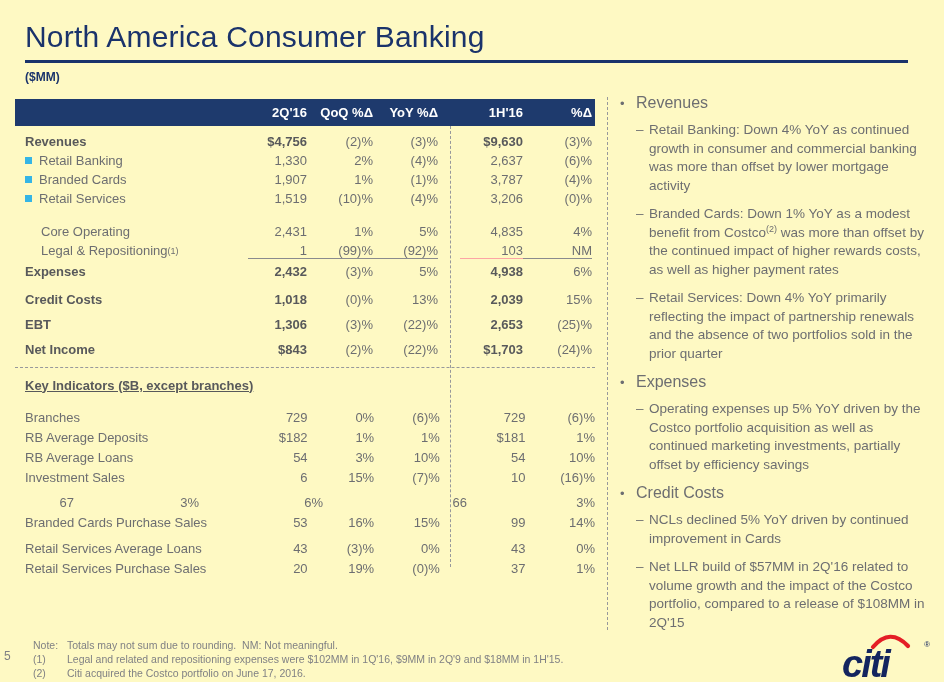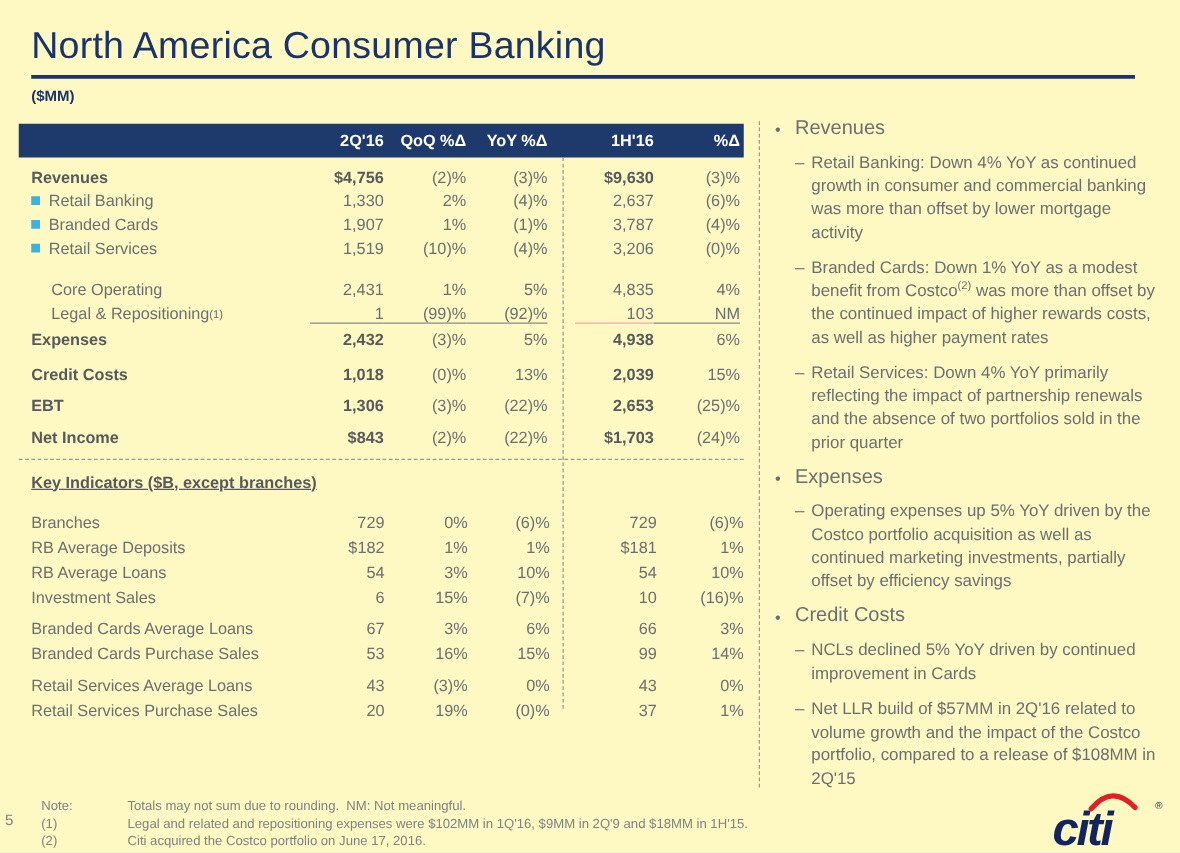--- a/index.html
+++ b/index.html
@@ -39,21 +39,21 @@
   .panel { position:absolute; left:620px; top:94px; width:306px; color:#6d6e71; }
   .sec-head { display:flex; font-size:16px; margin-bottom:9px; }
   .sec-head .blt { flex:0 0 16px; font-size:13px; padding-top:2px; }
   .c-item { display:flex; font-size:13.5px; line-height:18.5px; margin:0 0 10px 16px; }
   .c-item .dash { flex:0 0 13px; }
   .sec { margin-bottom:3px; }
 
   
   .pageno { position:absolute; left:4px; top:649px; font-size:12px; color:#808184; }
   .notes { position:absolute; left:33px; top:638px; font-size:10.5px; line-height:14px; color:#808184; }
-  .note-line { display:flex;gap:35px; }
+  .note-line { display:flex; }
   .note-line .nl { flex:0 0 34px; }
   .note-line .nt { white-space:pre-wrap; }
 
   
   .logo { position:absolute; right:16px; bottom:0; width:86px; height:44px;font-style:italic; }
   .logo-text { position:absolute; left:0; bottom:0; font-size:38px; font-weight:bold; letter-spacing:-2px;
                color:#13255f; line-height:36px; }
   .logo-arc { position:absolute; left:28px; top:-6px; }
   .logo-r { position:absolute; right:-2px; top:2px; font-size:8px; color:#13255f; }
 </style>
@@ -208,21 +208,20 @@
       <div class="cv w1">6</div>
       <div class="cv w2">15%</div>
       <div class="cv w3">(7)%</div>
       <div class="cv w4">10</div>
       <div class="cv w5">(16)%</div>
     </div>
 
     <div class="gap5"></div>
 
     <div class="trow ti-row">
-      <div class="cl">Branded Cards Average Loans</div>
       <div class="cv w1">67</div>
       <div class="cv w2">3%</div>
       <div class="cv w3">6%</div>
       <div class="cv w4">66</div>
       <div class="cv w5">3%</div>
     </div>
     <div class="trow ti-row">
       <div class="cl">Branded Cards Purchase Sales</div>
       <div class="cv w1">53</div>
       <div class="cv w2">16%</div>

